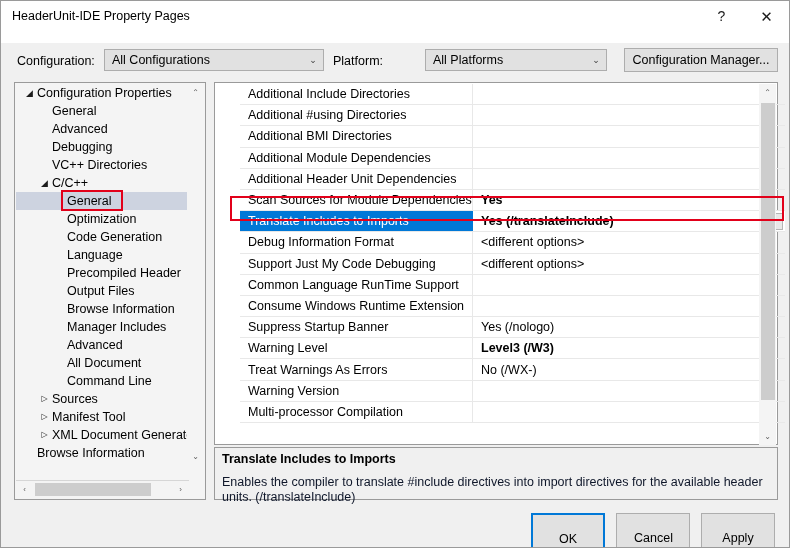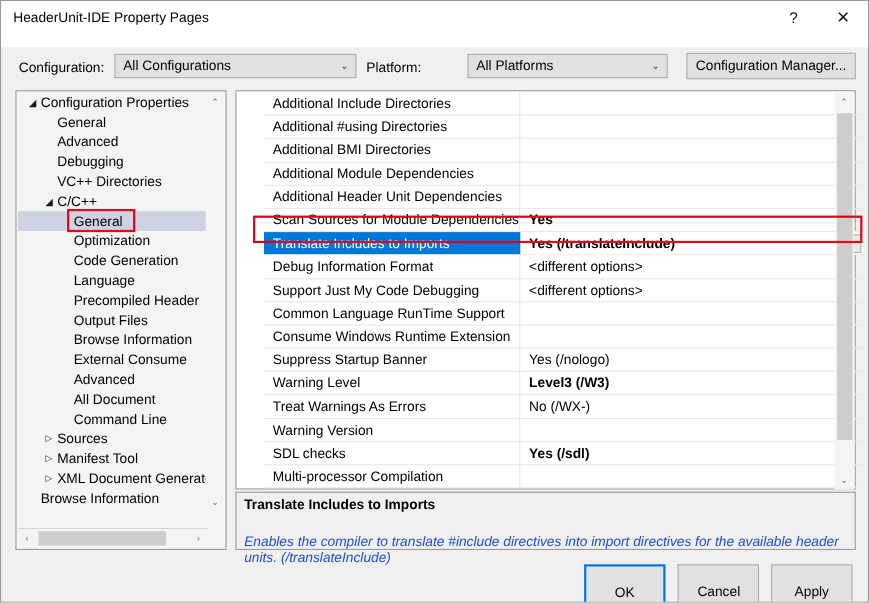--- a/index.html
+++ b/index.html
@@ -326,24 +326,23 @@
   }
   #desc-title {
     font-size: 12.5px;
     font-weight: bold;
     color: #000;
     line-height: 15px;
     white-space: nowrap;
   }
   #desc-body {
     font-size: 12.5px;
-    color: #1d4ed8;
+    color: #0f172a;
     line-height: 15px;
-    margin-top: 18px;
-    font-style: italic;
+    margin-top: 8px;
   }
 
   
   .dlg-btn {
     position: absolute;
     top: 512px;
     height: 24px;
     background: #e1e1e1;
     border: 1px solid #adadad;
     box-sizing: border-box;
@@ -451,21 +450,21 @@
           <span class="tree-label">Output Files</span>
         </div>
         <div class="tree-row">
           <span class="lvl2"></span>
           <span class="tw"></span>
           <span class="tree-label">Browse Information</span>
         </div>
         <div class="tree-row">
           <span class="lvl2"></span>
           <span class="tw"></span>
-          <span class="tree-label">External Consume</span>
+          <span class="tree-label">Manager Includes</span>
         </div>
         <div class="tree-row">
           <span class="lvl2"></span>
           <span class="tw"></span>
           <span class="tree-label">Advanced</span>
         </div>
         <div class="tree-row">
           <span class="lvl2"></span>
           <span class="tw"></span>
           <span class="tree-label">All Document</span>
@@ -567,24 +566,20 @@
         </div>
         <div class="prop-row">
           <div class="prop-name">Treat Warnings As Errors</div>
           <div class="prop-value">No (/WX-)</div>
         </div>
         <div class="prop-row">
           <div class="prop-name">Warning Version</div>
           <div class="prop-value"></div>
         </div>
         <div class="prop-row">
-          <div class="prop-name">SDL checks</div>
-          <div class="prop-value bold">Yes (/sdl)</div>
-        </div>
-        <div class="prop-row">
           <div class="prop-name">Multi-processor Compilation</div>
           <div class="prop-value"></div>
         </div>
       </div>
 
     <div id="grid-vscroll">
       <div class="sb-arrow" id="grid-up">⌃</div>
       <div id="grid-vthumb"></div>
       <div class="sb-arrow" id="grid-down">⌄</div>
     </div>

